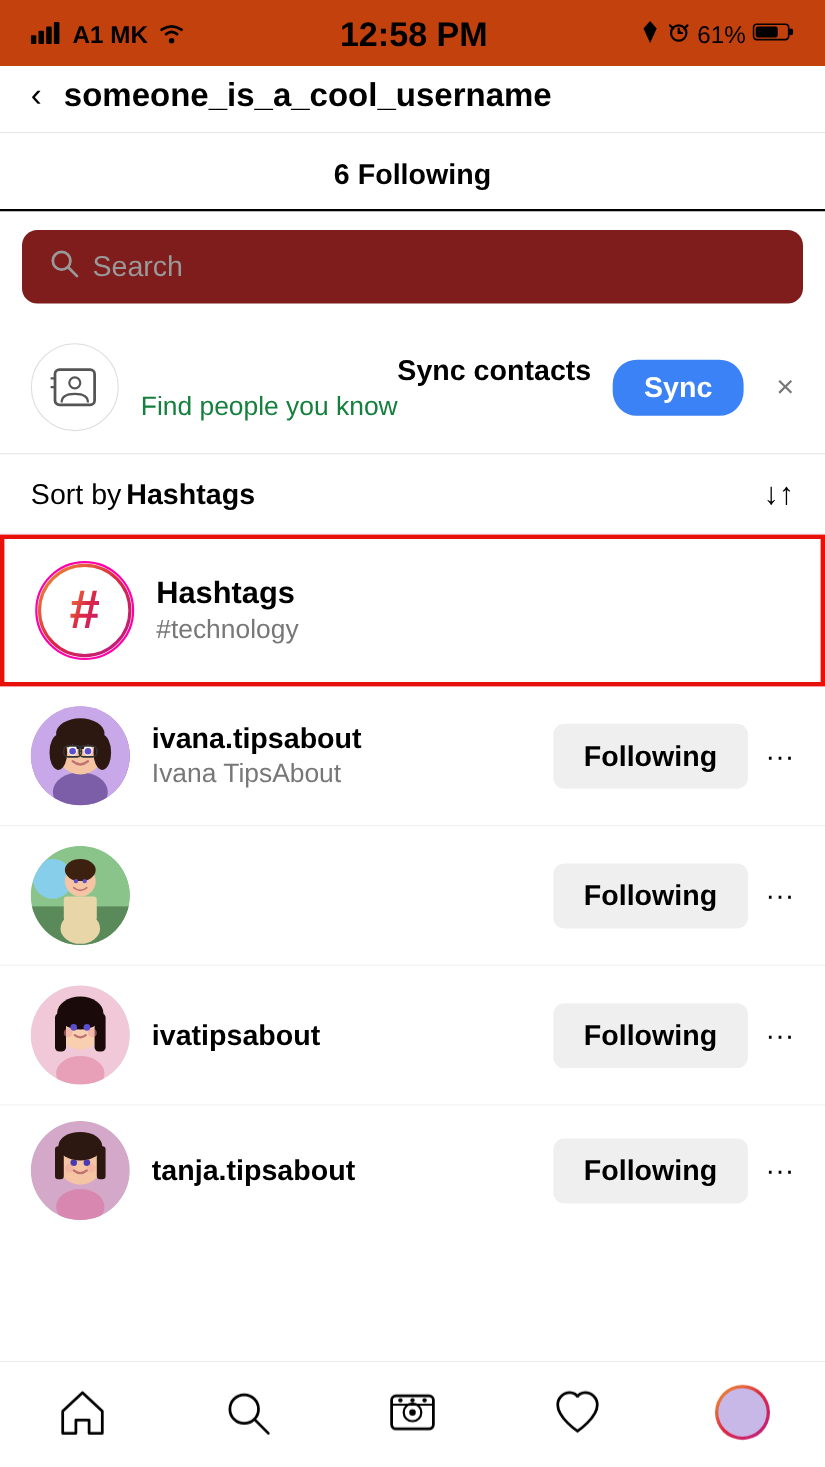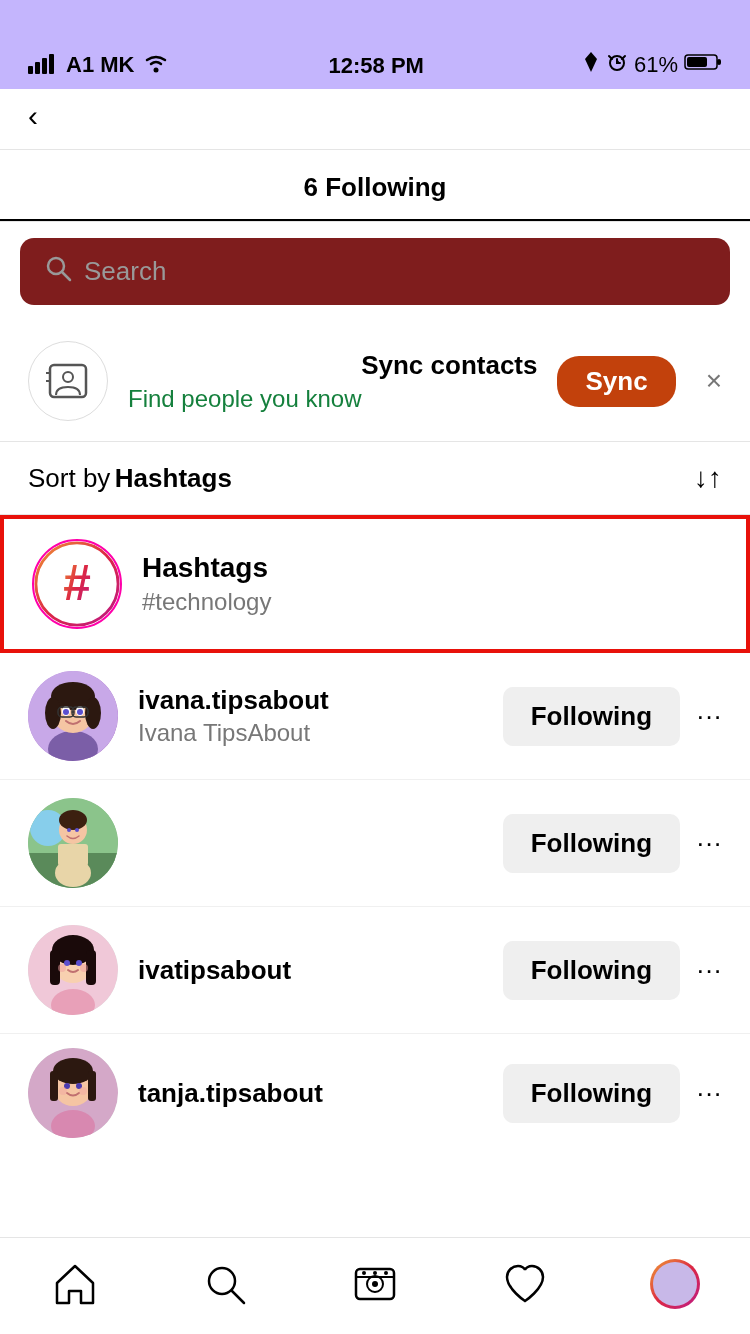--- a/index.html
+++ b/index.html
@@ -9,23 +9,23 @@
       background: #fff;
       width: 750px;
       min-height: 1334px;
       overflow-x: hidden;
     }
 
     
     .status-bar {
       display: flex;
       justify-content: space-between;
-      align-items: flex-end;
+      align-items: center;
       padding: 14px 28px 10px;
-      background: #c4b5fd;
+      background: #c2410c;
     }
     .status-left {
       display: flex;
       align-items: center;
       gap: 8px;
       font-size: 24px;
       font-weight: 600;
     }
     .status-center {
       font-size: 26px;
@@ -138,21 +138,21 @@
       font-weight: 700;
       color: #000;
       text-align: right;
     }
     .sync-subtitle {
       font-size: 24px;
       color: #15803d;
       margin-top: 4px;
     }
     .sync-btn {
-      background: #c2410c;
+      background: #3b82f6;
       color: #fff;
       border: none;
       border-radius: 22px;
       padding: 10px 28px;
       font-size: 26px;
       font-weight: 600;
       cursor: pointer;
       flex-shrink: 0;
     }
     .sync-close {
@@ -333,21 +333,21 @@
     <span style="font-size:22px; font-weight:600;">A1 MK</span>
     <span>
       <svg width="28" height="22" viewBox="0 0 28 22">
           <path d="M14 18 Q14 16 14 18Z" fill="#000"></path>
           <path d="M9 13 Q14 9 19 13" fill="none" stroke="#000" stroke-width="2.5" stroke-linecap="round"></path>
           <path d="M5 9 Q14 3 23 9" fill="none" stroke="#000" stroke-width="2.5" stroke-linecap="round"></path>
           <circle cx="14" cy="19" r="2.5" fill="#000"></circle>
         </svg>
     </span>
   </div>
-  <div class="status-center" style="font-size:22px; font-weight:600;margin-top:39px;">12:58 PM</div>
+  <div class="status-center" style="font-size:31px; font-weight:600;">12:58 PM</div>
   <div class="status-right">
     <span>
       <svg width="18" height="22" viewBox="0 0 18 22">
           <path d="M9 1 L15 8 L9 21 L3 8 Z" fill="#000"></path>
         </svg>
     </span>
     <span>
       <svg width="22" height="22" viewBox="0 0 22 22">
           <circle cx="11" cy="12" r="7" fill="none" stroke="#000" stroke-width="2"></circle>
           <path d="M11 8 L11 12 L14 12" stroke="#000" stroke-width="2" stroke-linecap="round"></path>
@@ -361,20 +361,21 @@
           <rect x="1" y="3" width="32" height="14" rx="3" fill="none" stroke="#000" stroke-width="1.5"></rect>
           <rect x="33" y="7" width="4" height="6" rx="2" fill="#000"></rect>
           <rect x="3" y="5" width="20" height="10" rx="2" fill="#000"></rect>
         </svg>
     </span>
   </div>
 </div>
 
 <div class="header">
   <span class="back-btn">‹</span>
+  <span class="header-title">someone_is_a_cool_username</span>
 </div>
 
 <div class="tabs">
   <div class="tab active">
     <span>6 Following</span>
   </div>
 </div>
 
 <div class="search-container">
   <div class="search-box">

